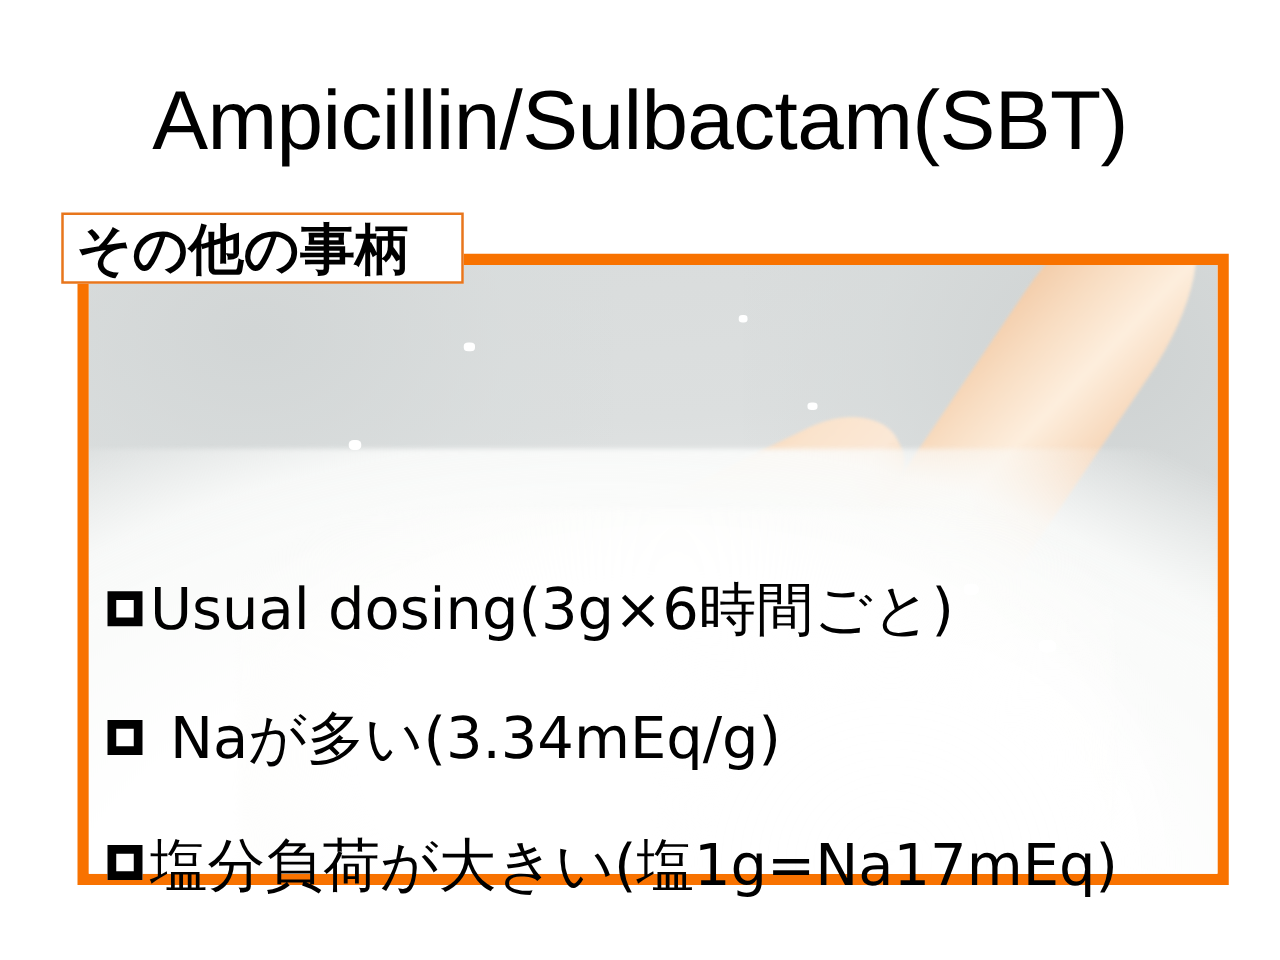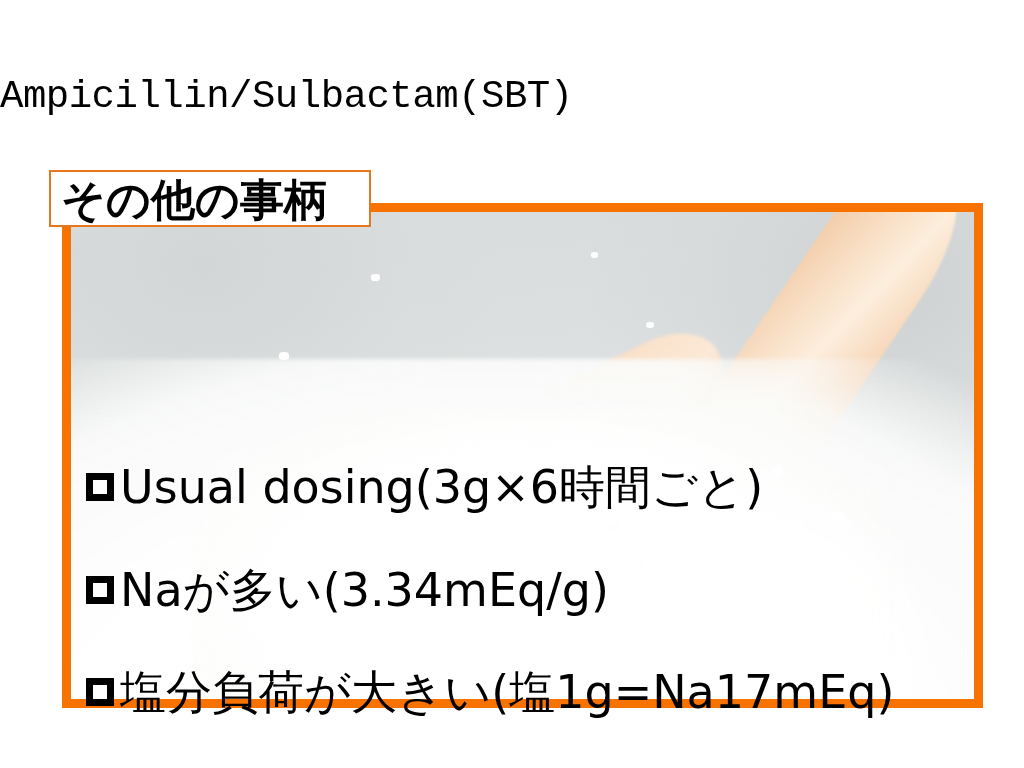--- a/index.html
+++ b/index.html
@@ -22,27 +22,28 @@
     height: 768px;
     background: #ffffff;
   }
 
   
   #slide-title {
     position: absolute;
     left: 0;
     top: 62px;
     width: 1024px;
-    font-size: 39px;
+    text-align: center;
+    font-size: 67px;
     line-height: 70px;
     font-weight: 400;
     color: #000000;
     letter-spacing: -0.5px;
     white-space: nowrap;
-    font-family: Liberation Mono, monospace;
+    font-family: Liberation Sans, sans-serif;
   }
 
   
   #section-label {
     position: absolute;
     left: 49px;
     top: 170px;
     width: 322px;
     height: 57px;
     border: 2px solid #E8761C;
@@ -223,22 +224,22 @@
     background: #ffffff;
     box-sizing: border-box;
     margin-right: 6px;
     position: relative;
     top: -2px;
     flex: none;
   }
   .bullet-text { display: inline-block; }
 
   #bullet-0 { left: 86px; top: 415px; }
-  #bullet-1 { left: 86px; top: 518px; }
-  #bullet-2 { left: 86px; top: 620px; font-size: 46px; }
+  #bullet-1 { left: 86px; top: 518px; gap: 16px; }
+  #bullet-2 { left: 86px; top: 620px; font-size: 46px; align-items: center; }
 
   
   #footnote {
     position: absolute;
     left: 16px;
     top: 727px;
     font-size: 24px;
     line-height: 30px;
     color: #000000;
     white-space: nowrap;

